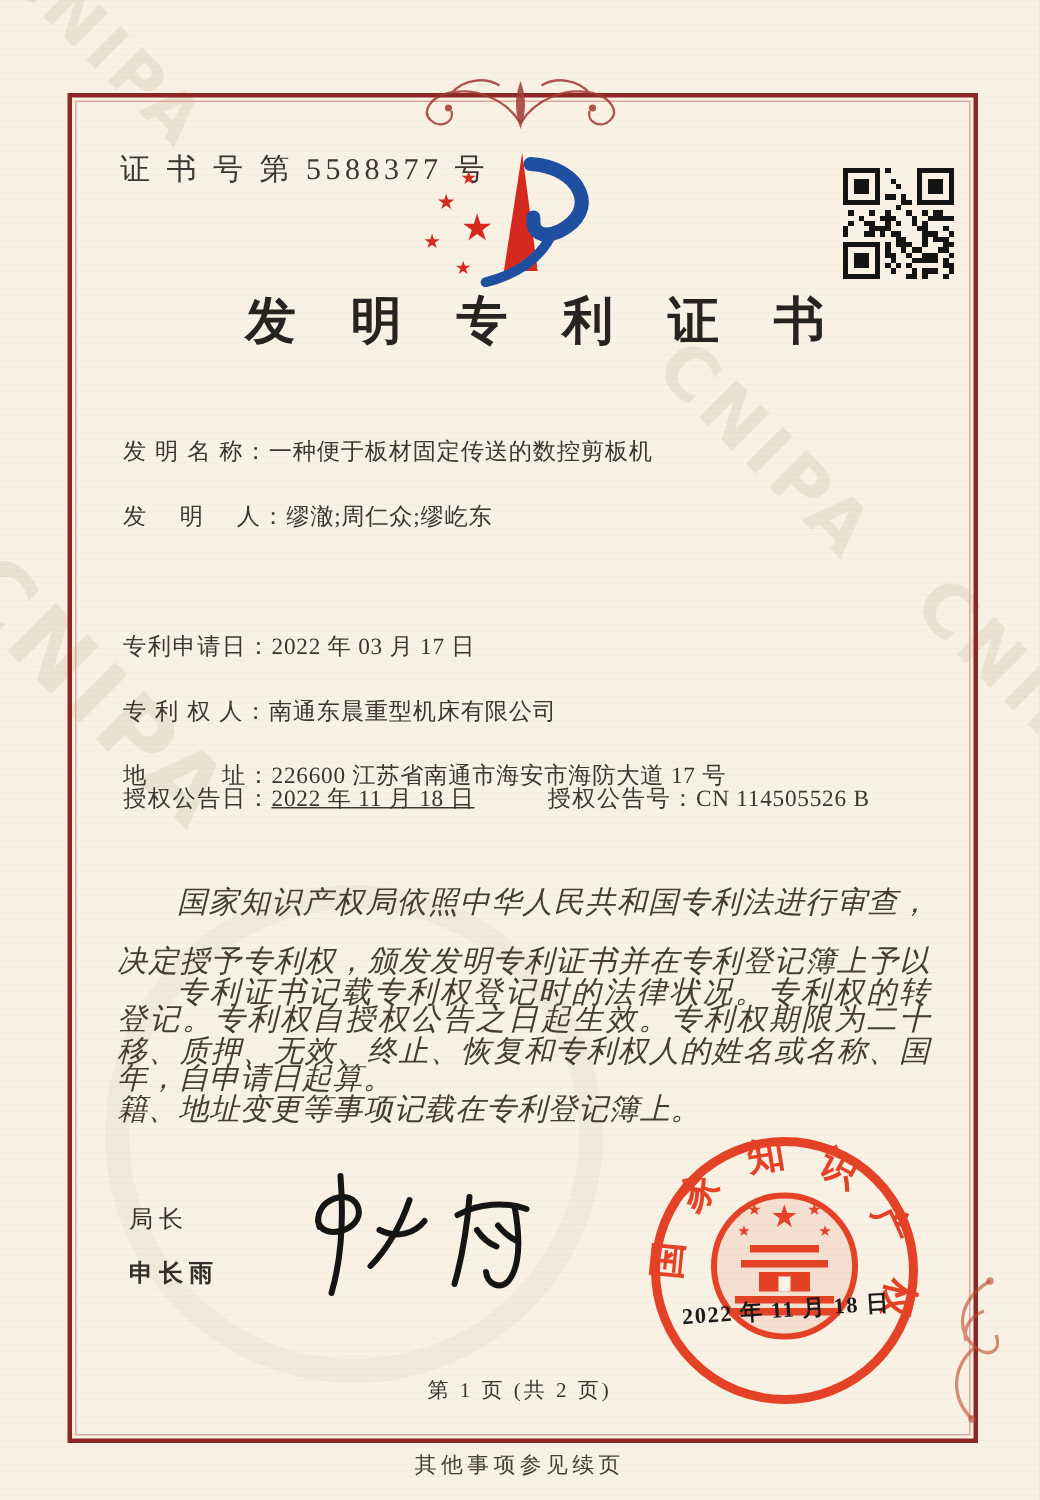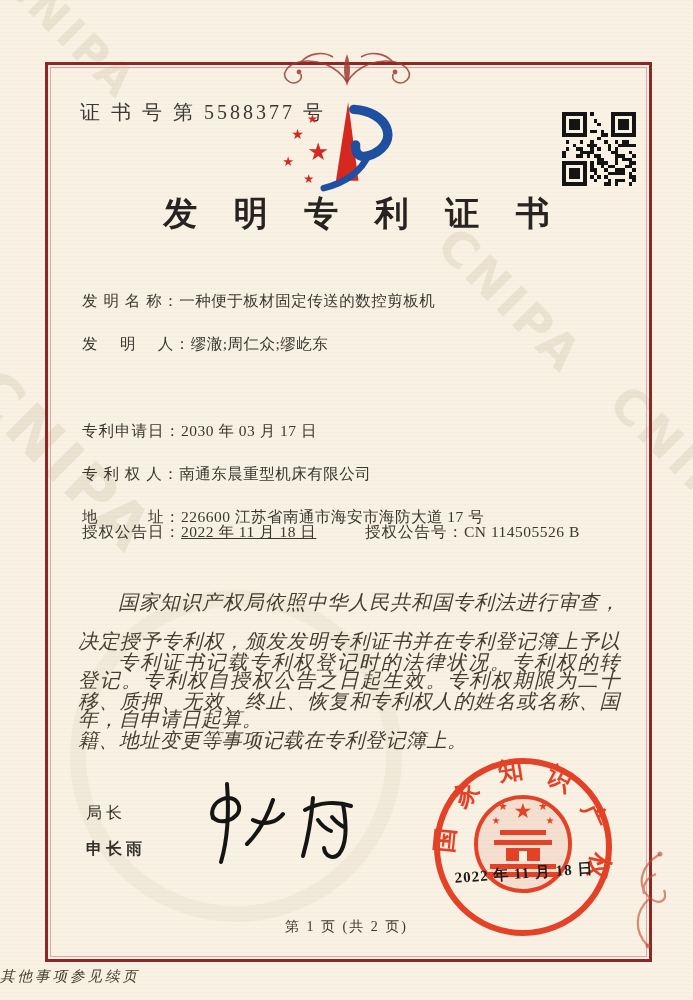--- a/index.html
+++ b/index.html
@@ -40,21 +40,21 @@
   .fvalue{ letter-spacing:0.5px; }
   .fpair2{ position:absolute; left:283px; top:0;}
   .body-par{
     position:absolute; left:78px; width:542px; font-size:20px; line-height:1.95;
     font-style:italic; color:#463d30; text-align:justify; margin:0;
     text-indent:2em; letter-spacing:0.5px;
   }
   .director-label{ left:86px; top:803px; font-size:16px; letter-spacing:4px; color:#33302a;}
   .director-name{ left:86px; top:839px; font-size:16px; letter-spacing:4px; color:#33302a; font-weight:bold;}
   .pageinfo{ left:0; top:918px; width:100%; text-align:center; font-size:14px; letter-spacing:2px; color:#3b362e;}
-  .contnote{ left:0; top:967px; width:100%; text-align:left; font-size:14.5px; font-style:italic; letter-spacing:3px; color:#46402f;}
+  .contnote{ left:0; top:967px; width:100%; text-align:center; font-size:14.5px; letter-spacing:3px; color:#46402f;}
   .sealdate{
     left:431px; top:864px; width:186px; text-align:center;
     font-size:15px; font-weight:bold; color:#1d1b18; letter-spacing:1px;
     transform:rotate(-4deg);
   }
   svg{ display:block; }
 </style>
 </head>
 <body>
 
@@ -233,21 +233,21 @@
 
   <h1 class="abs title" style="margin:0;">发 明 专 利 证 书</h1>
 
   <div class="frow" style="top:291px;">
     <span class="flabel">发 明 名 称：</span><span class="fvalue">一种便于板材固定传送的数控剪板机</span>
   </div>
   <div class="frow" style="top:334px;">
     <span class="flabel">发　 明 　人：</span><span class="fvalue">缪澈;周仁众;缪屹东</span>
   </div>
   <div class="frow" style="top:421px;">
-    <span class="flabel">专利申请日：</span><span class="fvalue">2030 年 03 月 17 日</span>
+    <span class="flabel">专利申请日：</span><span class="fvalue">2022 年 03 月 17 日</span>
   </div>
   <div class="frow" style="top:464px;">
     <span class="flabel">专 利 权 人：</span><span class="fvalue">南通东晨重型机床有限公司</span>
   </div>
   <div class="frow" style="top:507px;">
     <span class="flabel">地　　　址：</span><span class="fvalue">226600 江苏省南通市海安市海防大道 17 号</span>
   </div>
   <div class="frow" style="top:522px;text-decoration:underline;">
     <span class="flabel">授权公告日：</span><span class="fvalue">2022 年 11 月 18 日</span>
     <span class="fpair2">

